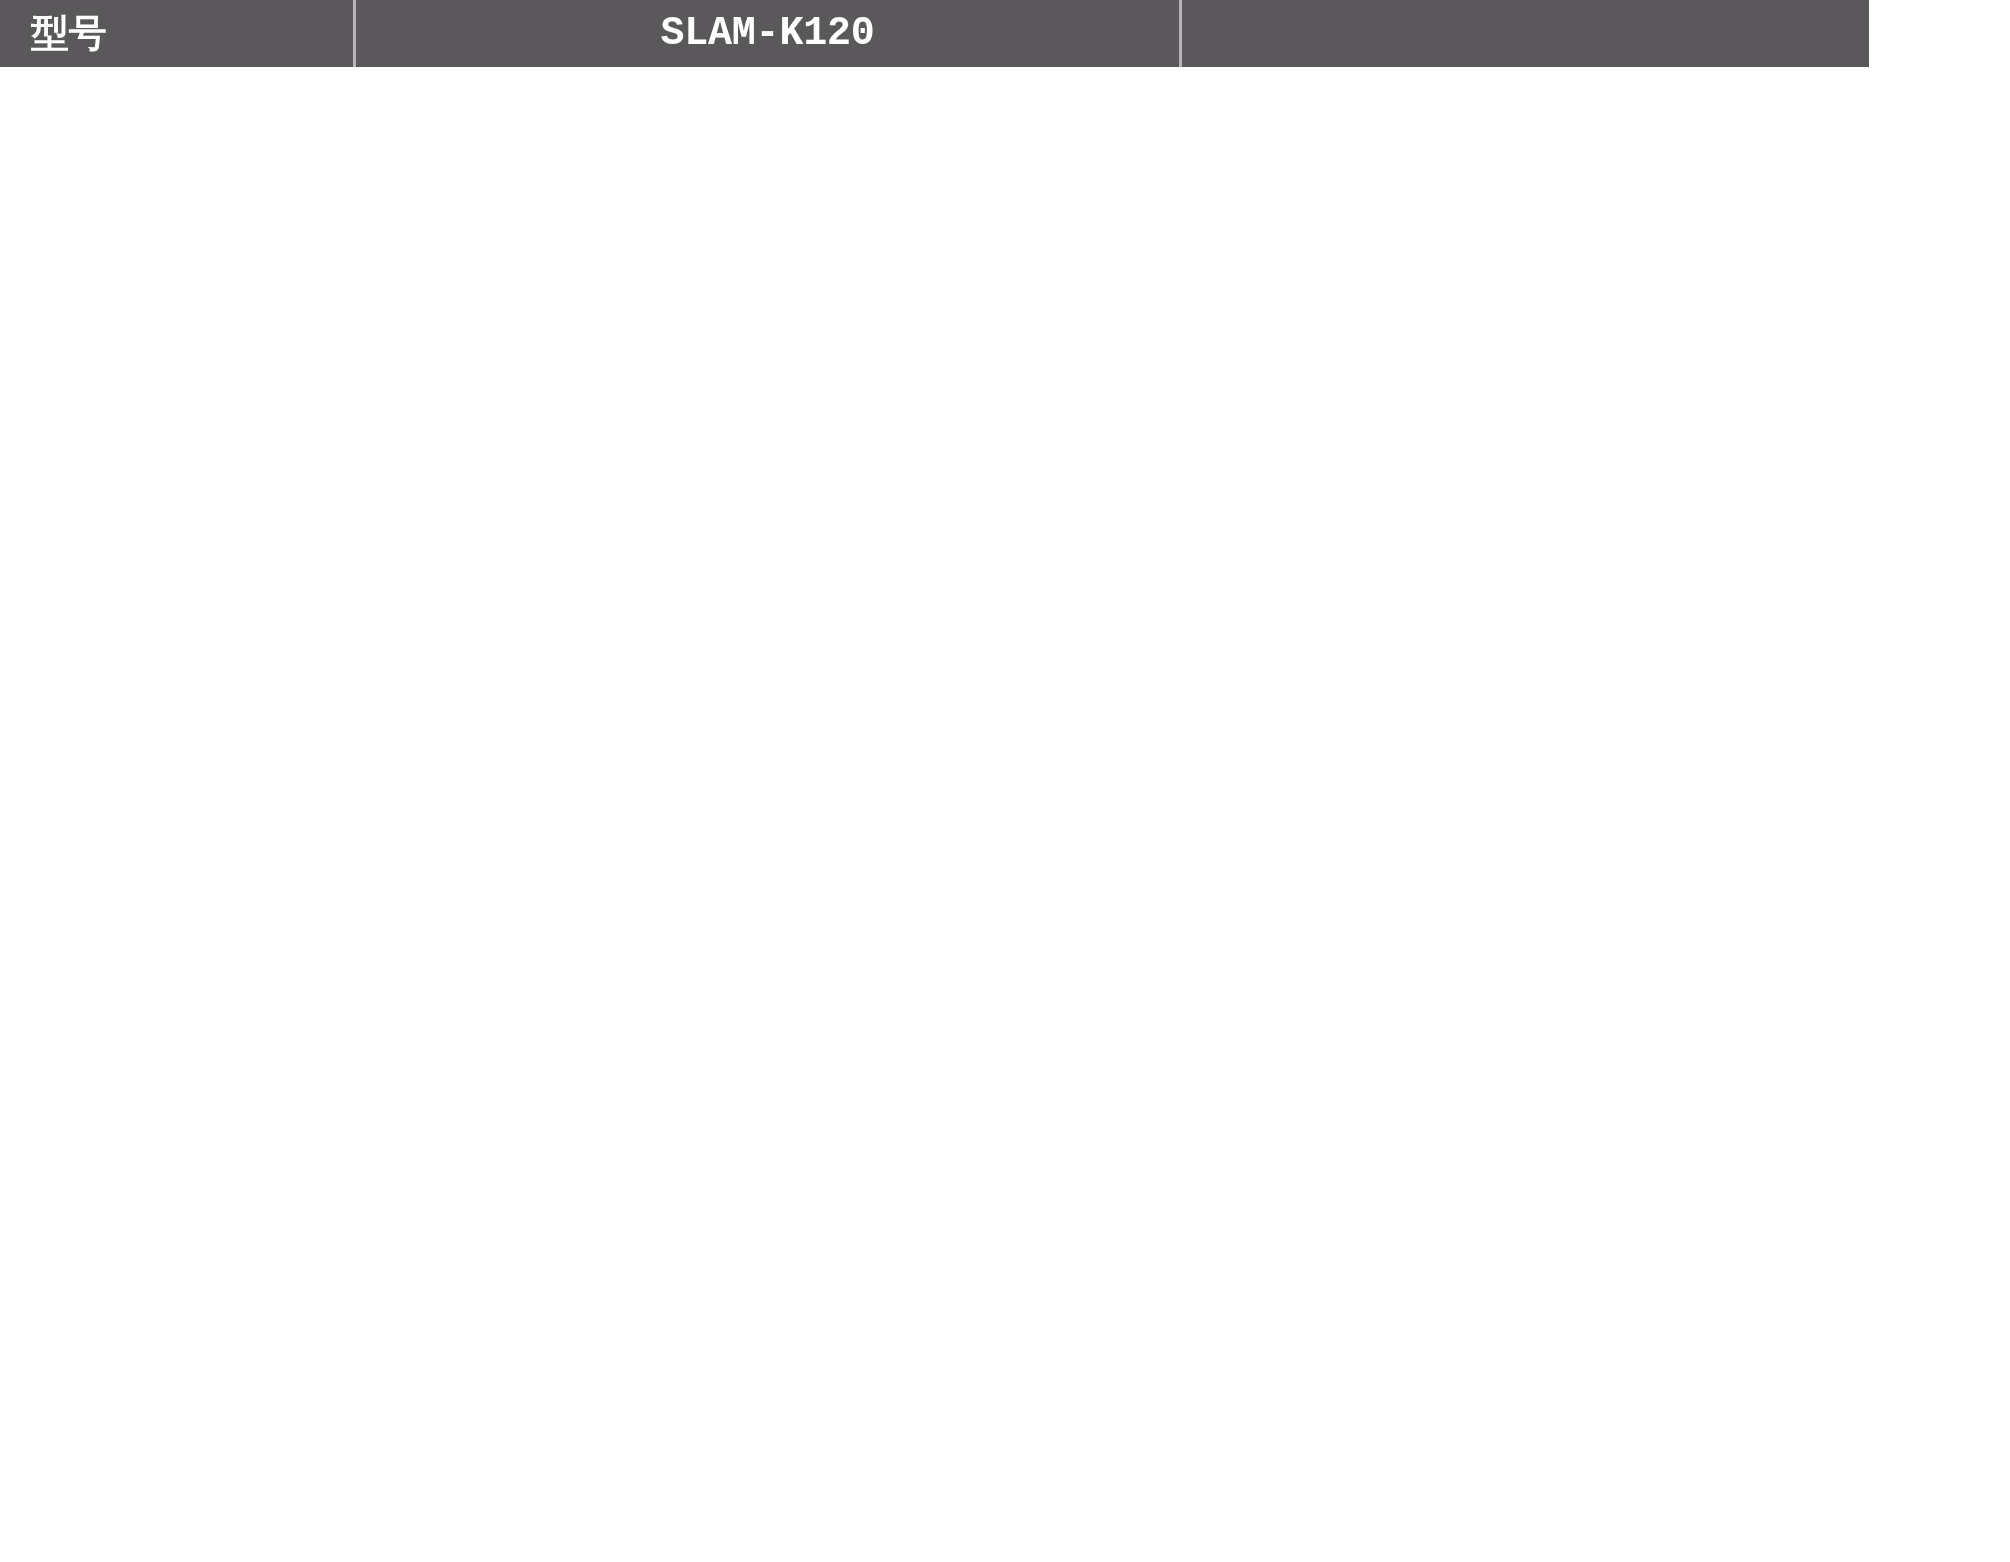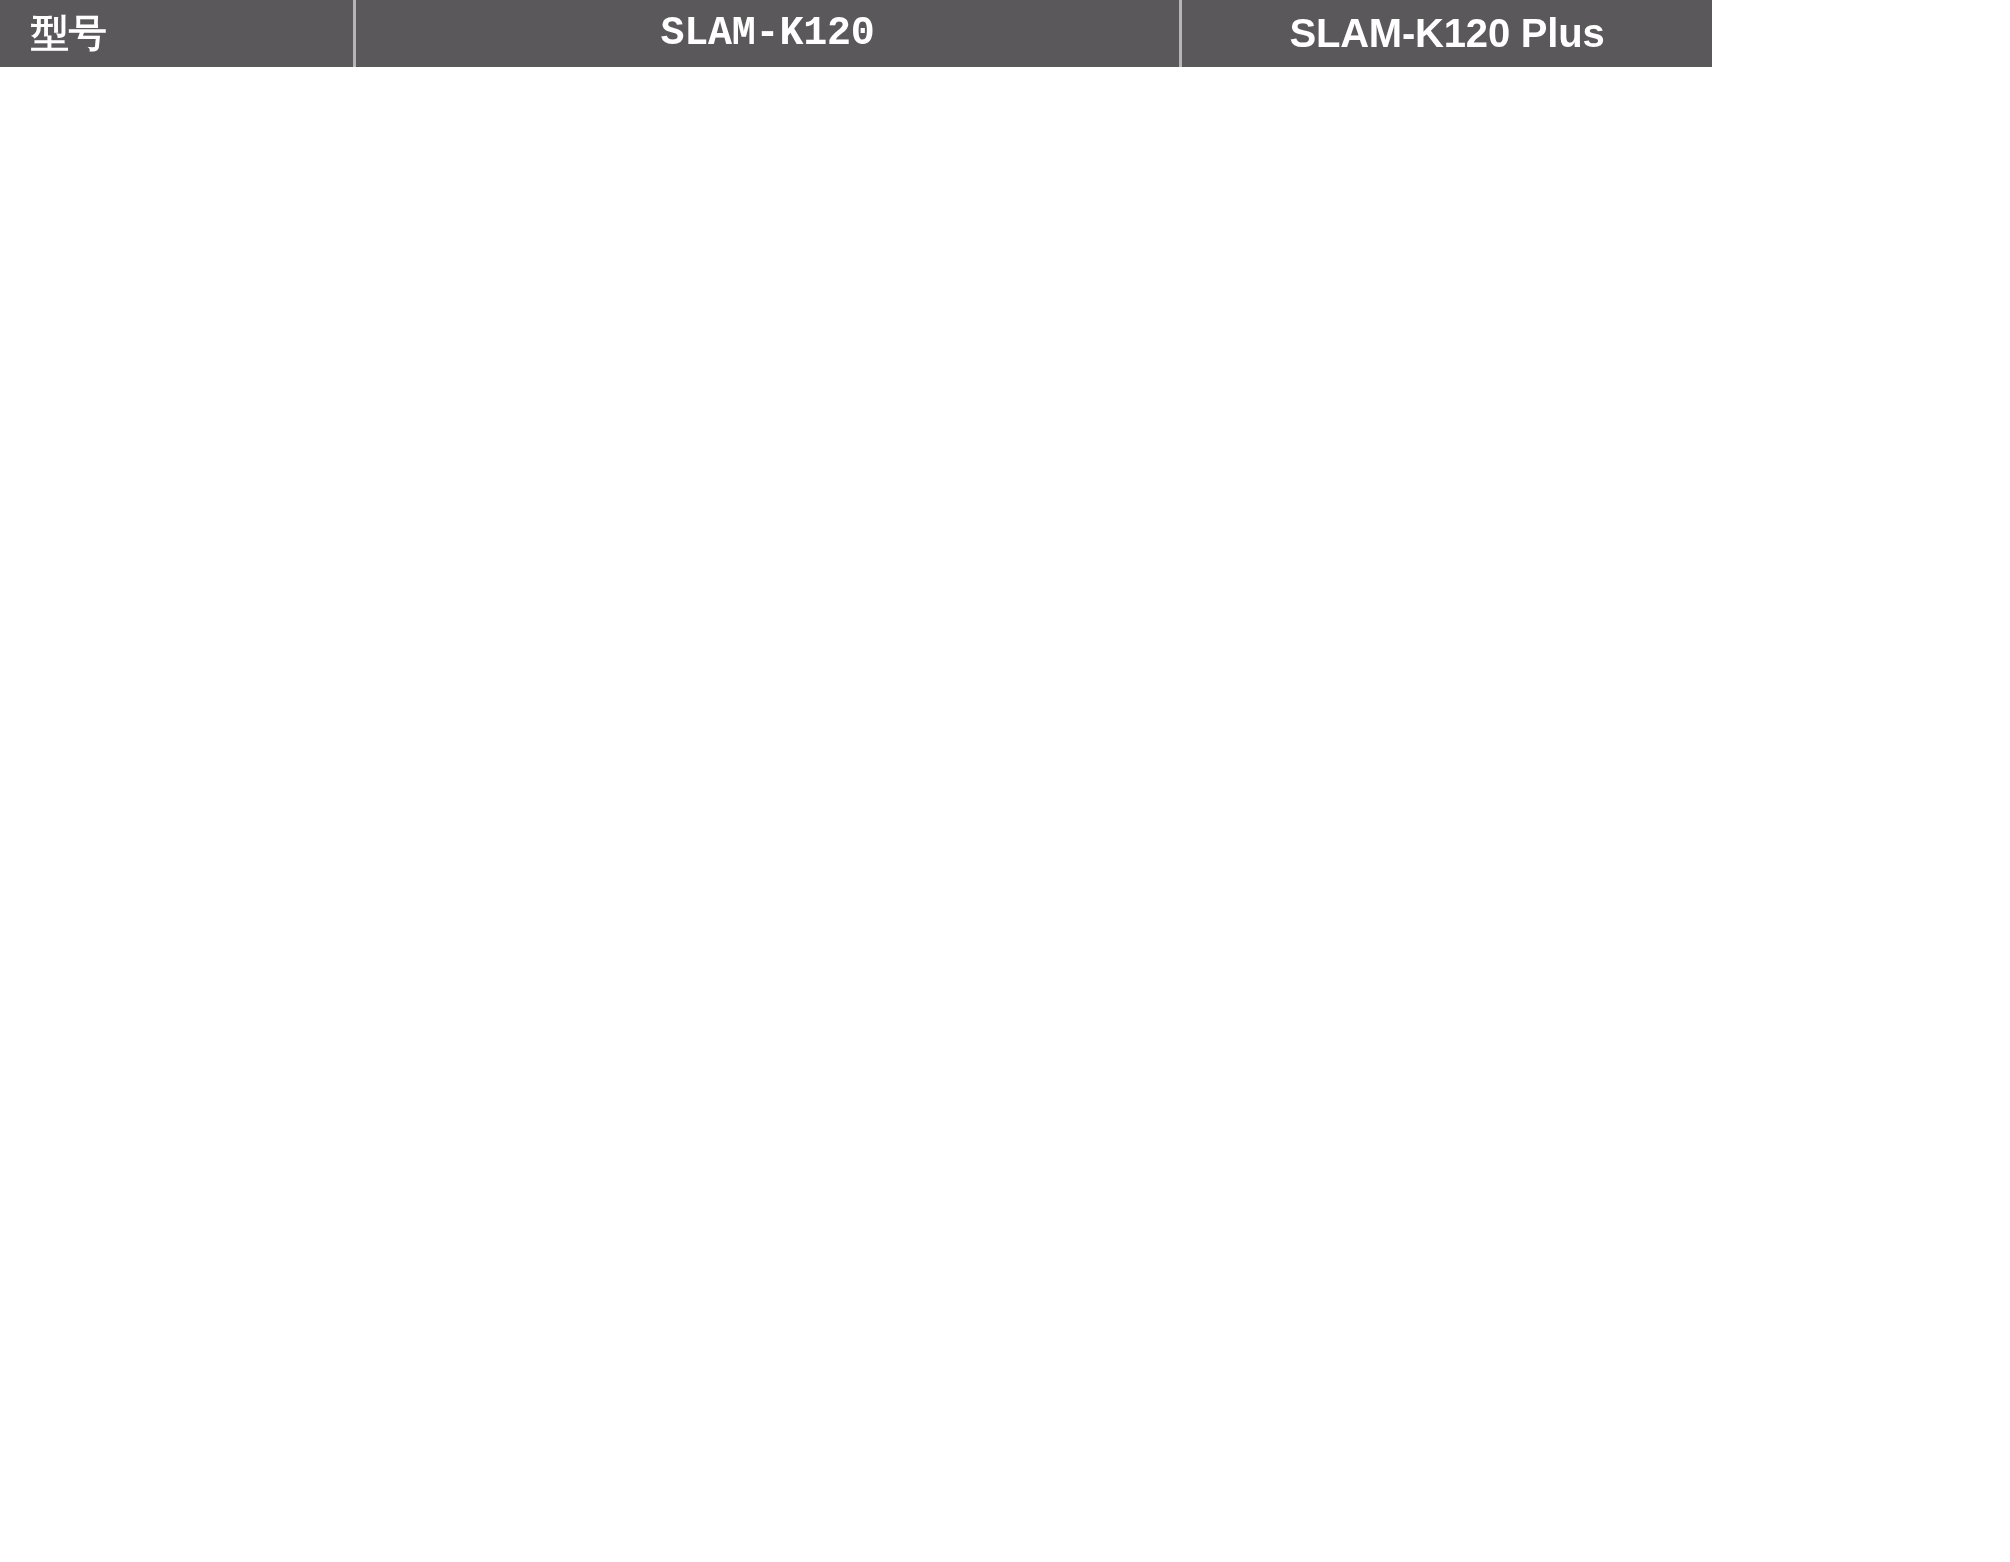--- a/index.html
+++ b/index.html
@@ -20,21 +20,21 @@
     left: 0;
     top: 0;
     width: 2010px;
     background: #ffffff;
   }
 
   .spec-header-row {
     display: flex;
     flex-direction: row;
     align-items: stretch;
-    width: 1712px;
+    width: 1869px;
     height: 67px;
     background: #5a585a;
   }
 
   .hdr-cell {
     background: #5a585a;
     color: #ffffff;
     font-weight: bold;
     font-size: 40px;
     line-height: 67px;
@@ -86,19 +86,18 @@
   <div class="spec-header-row">
 
     <div class="hdr-cell hdr-cell-model">型号</div>
 
     <div class="hdr-divider"></div>
 
     <div class="hdr-cell hdr-cell-a">SLAM-K120</div>
 
     <div class="hdr-divider"></div>
 
-    <div class="hdr-cell hdr-cell-b">SLAM-K120 Plus</div>
 
   </div>
 
   <div class="spec-body"></div>
 
 </div>
 
 </body></html>

